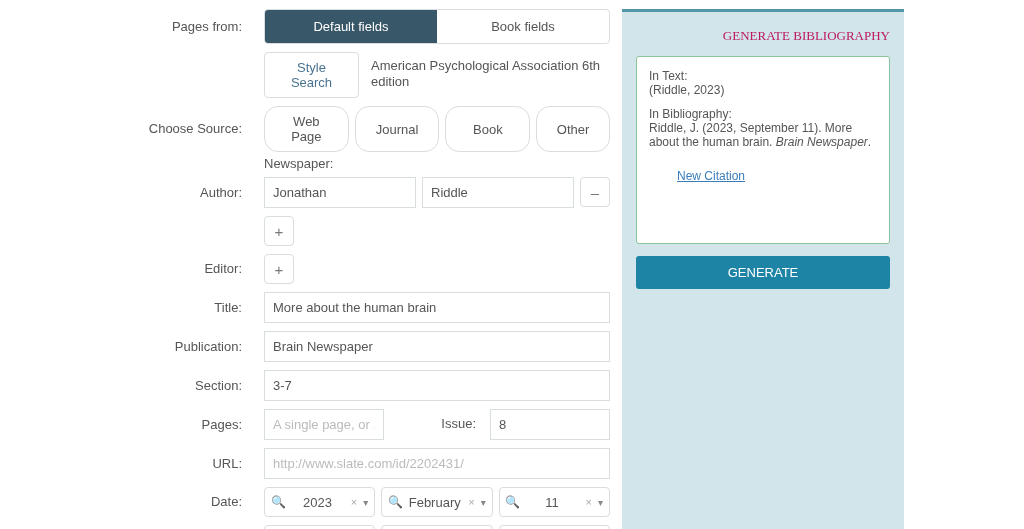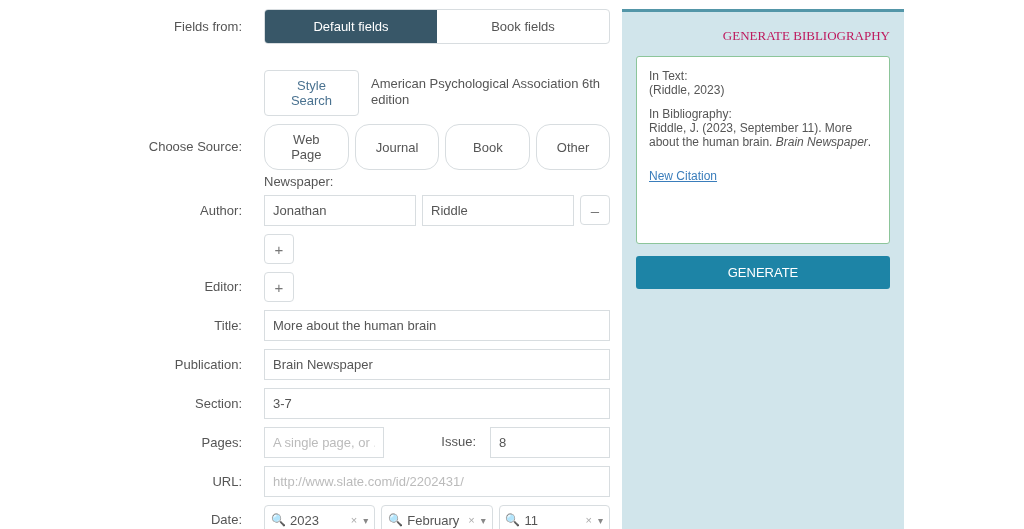--- a/index.html
+++ b/index.html
@@ -21,55 +21,55 @@
 
     .source-row .btn-o { flex: 1; text-align:center; color:#555;border-radius:14px; }
 
     .inp { border: 1px solid #d8dde0; border-radius: 0; padding: 7px 8px; font-size: 13px; color: #555; width: 100%; outline: none; font-family: inherit; }
     .inp.half { flex: 1; width: 50%; }
     .sq { border: 1px solid #d8dde0; border-radius: 4px; width: 30px; height: 30px; display: inline-flex; justify-content:center; align-items:center; font-size: 15px; color:#777; cursor:pointer; }
 
     .date-group { display:flex; gap:6px; width:358px; }
     .pill { border:1px solid #d8dde0; border-radius:4px; height:30px; display:flex; align-items:center; padding:0 6px; gap:4px; flex:1; color:#555; }
     .pill .ico-search { color:#888; font-size:12px; }
-    .pill .val { flex:1; }
+    .pill .val { flex:1;text-align:center; }
     .pill .x { color:#aaa; font-size:11px; cursor:pointer; padding: 0 2px;}
     .pill .caret { color:#888; font-size:10px; cursor:pointer;}
     .style-label { color:#555; font-size:13px; padding-top: 6px; line-height:1.2; margin-left:6px; }
 
     
     .right { width: 282px; background: #d1e5eb; border-top: 3px solid #5396a8; padding: 10px 14px 14px 14px; }
     .right h3 { text-align:right; font-weight: normal; color:#be185d; font-size:13px; margin: 6px 0 12px 0; font-family: Liberation Serif, serif; }
     .preview { border: 1px solid #8cc59a; background: #fff; border-radius: 3px; padding: 12px; min-height: 188px; font-size: 12px; color:#555; }
     .preview a { color: #3a7dbb; }
     .preview .sec { margin-bottom: 10px; }
     .preview em { font-style: italic; }
     .gen-btn { display:block; width:100%; background:#1d84a6; color:#fff; border:none; border-radius:3px; padding: 9px 14px; margin-top: 12px; font-weight:normal; font-size:13px; cursor:pointer; }
-    .new-cit { display:block; margin-top: 20px; text-decoration: underline; }
+    .new-cit { display:block; margin-top: 20px; text-decoration: underline; margin-left: 28px; }
     ::placeholder { color:#bbb; }
   </style>
 </head>
 <body>
 
 <div class="app">
   <div class="left">
 
     <div class="row">
-      <div class="lbl">Fields from:</div>
+      <div class="lbl">Pages from:</div>
       <div class="fld">
         <div class="tabs">
           <div class="active">Default fields</div>
           <div>Book fields</div>
         </div>
       </div>
     </div>
 
     <div class="row">
       <div class="lbl"></div>
-      <div class="fld" style="align-items:stretch;margin-top:18px;">
+      <div class="fld" style="align-items:stretch;">
         <button class="btn-o blue">Style Search</button>
         <div class="style-label">American Psychological Association 6th edition</div>
       </div>
     </div>
 
     <div class="row">
       <div class="lbl">Choose Source:</div>
       <div class="fld source-row">
         <button class="btn-o">Web Page</button>
         <button class="btn-o">Journal</button>

